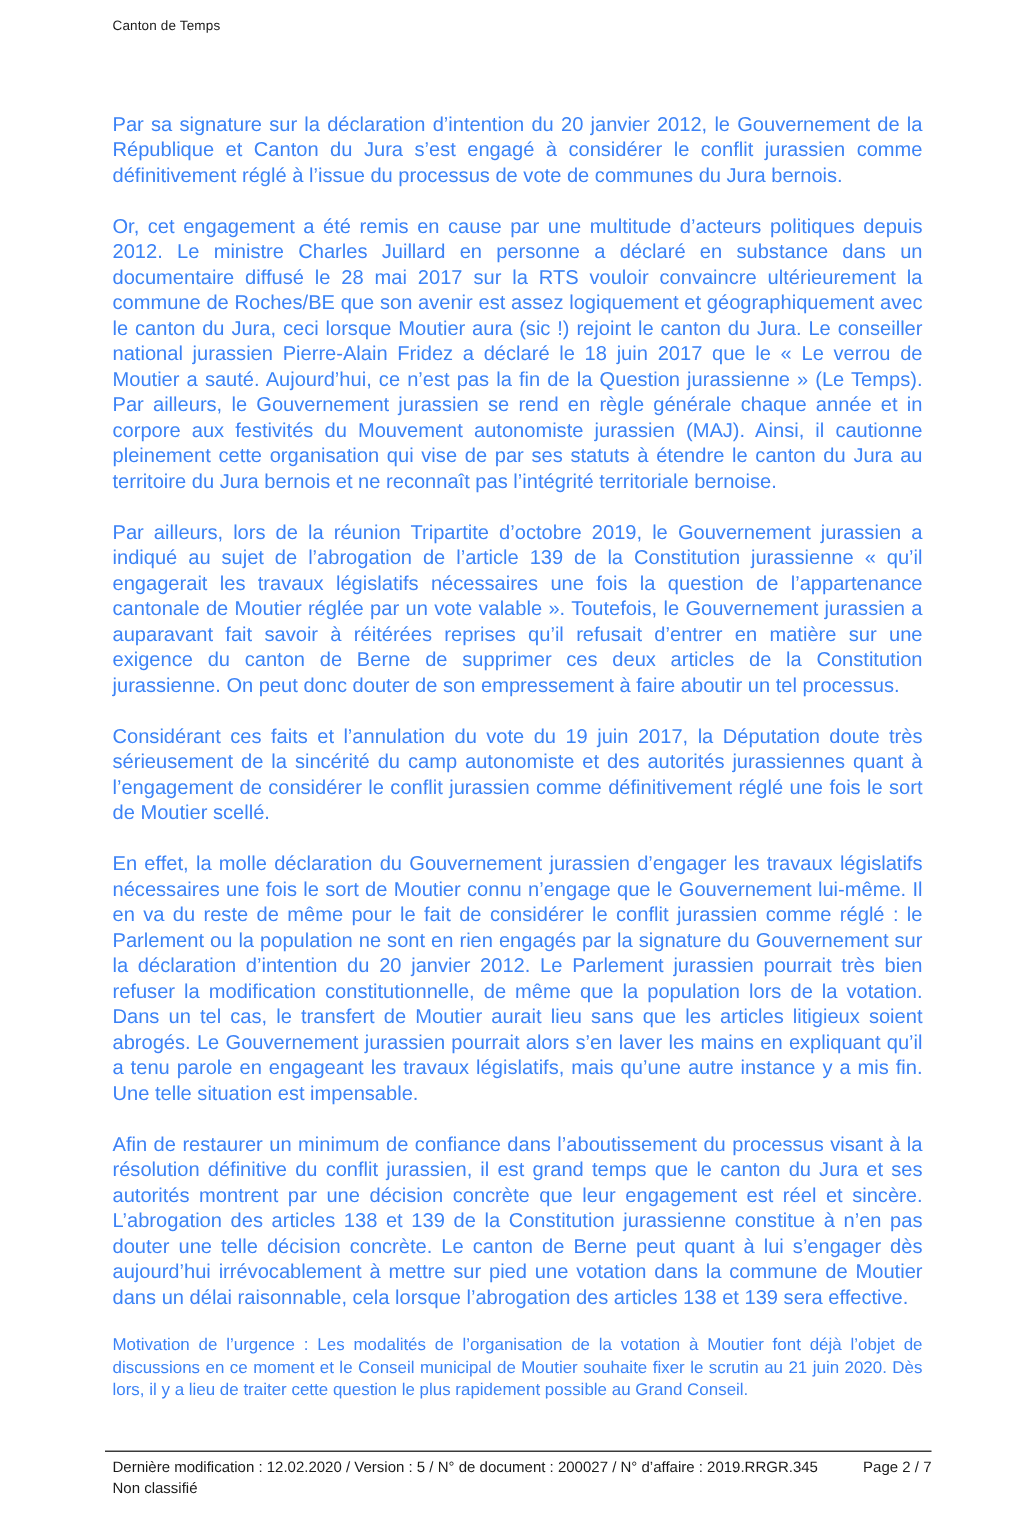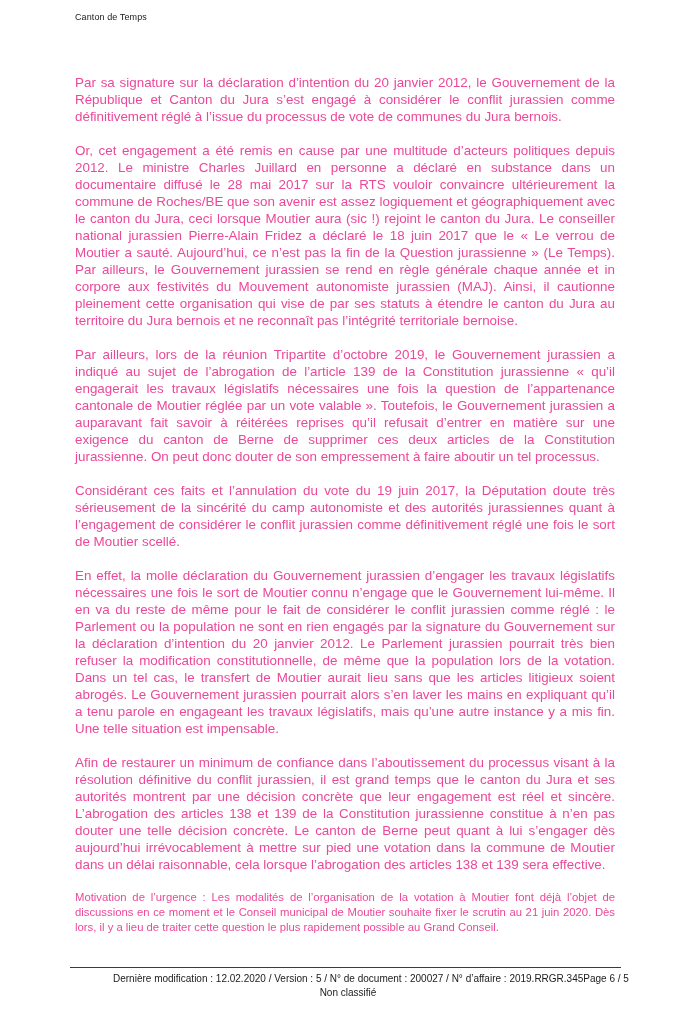--- a/index.html
+++ b/index.html
@@ -31,21 +31,21 @@
     left: 75px;
     width: 540px;
   }
   .para {
     margin: 0 0 17px 0;
     font-size: 13.4px;
     line-height: 17px;
     text-align: justify;
     hyphens: auto;
     -webkit-hyphens: auto;
-    color: #ec4899;
+    color: #3b82f6;
   }
   .para .italic {
   }
   .para-small {
     font-size: 11.3px;
     line-height: 15px;
     margin-top: 9px;
   }
   .doc-footer {
     position: absolute;
@@ -56,27 +56,25 @@
     padding-top: 4px;
     font-size: 10px;
     line-height: 14px;
     color: #1a1a1a;
   }
   .footer-row {
     display: flex;
     justify-content: space-between;
     align-items: flex-start;
     padding-left: 5px;
-    margin-left: 38px;
   }
   .footer-meta { white-space: nowrap; }
   .footer-page { white-space: nowrap; }
   .footer-classification {
     padding-left: 5px;
-    text-align: center;
   }
 </style>
 </head>
 <body>
 
 <div class="page">
 
   <div class="doc-header">Canton de Temps</div>
 
   <div class="content">
@@ -85,18 +83,18 @@
       <p class="para"><span>Par ailleurs, lors de la réunion Tripartite d’octobre 2019, le Gouvernement jurassien a indiqué au sujet de l’abrogation de l’article 139 de la Constitution jurassienne « qu’il engagerait les travaux législatifs nécessaires une fois la question de l’appartenance cantonale de Moutier réglée par un vote valable ». Toutefois, le Gouvernement jurassien a auparavant fait savoir à réitérées reprises qu’il refusait d’entrer en matière sur une exigence du canton de Berne de supprimer ces deux articles de la Constitution jurassienne. On peut donc douter de son empressement à faire aboutir un tel processus.</span></p>
       <p class="para"><span>Considérant ces faits et l’annulation du vote du 19 juin 2017, la Députation doute très sérieusement de la sincérité du camp autonomiste et des autorités jurassiennes quant à l’engagement de considérer le conflit jurassien comme définitivement réglé une fois le sort de Moutier scellé.</span></p>
       <p class="para"><span>En effet, la molle déclaration du Gouvernement jurassien d’engager les travaux législatifs nécessaires une fois le sort de Moutier connu n’engage que le Gouvernement lui-même. Il en va du reste de même pour le fait de considérer le conflit jurassien comme réglé : le Parlement ou la population ne sont en rien engagés par la signature du Gouvernement sur la déclaration d’intention du 20 janvier 2012. Le Parlement jurassien pourrait très bien refuser la modification constitutionnelle, de même que la population lors de la votation. Dans un tel cas, le transfert de Moutier aurait lieu sans que les articles litigieux soient abrogés. Le Gouvernement jurassien pourrait alors s’en laver les mains en expliquant qu’il a tenu parole en engageant les travaux législatifs, mais qu’une autre instance y a mis fin. Une telle situation est impensable.</span></p>
       <p class="para"><span>Afin de restaurer un minimum de confiance dans l’aboutissement du processus visant à la résolution définitive du conflit jurassien, il est grand temps que le canton du Jura et ses autorités montrent par une décision concrète que leur engagement est réel et sincère. L’abrogation des articles 138 et 139 de la Constitution jurassienne constitue à n’en pas douter une telle décision concrète. Le canton de Berne peut quant à lui s’engager dès aujourd’hui irrévocablement à mettre sur pied une votation dans la commune de Moutier dans un délai raisonnable, cela lorsque l’abrogation des articles 138 et 139 sera effective.</span></p>
       <p class="para para-small"><span>Motivation de l’urgence : Les modalités de l’organisation de la votation à Moutier font déjà l’objet de discussions en ce moment et le Conseil municipal de Moutier souhaite fixer le scrutin au 21 juin 2020. Dès lors, il y a lieu de traiter cette question le plus rapidement possible au Grand Conseil.</span></p>
     </div>
 
   <div class="doc-footer">
     <div class="footer-row">
       <span class="footer-meta">Dernière modification : 12.02.2020 / Version : 5 / N° de document : 200027 / N° d’affaire : 2019.RRGR.345</span>
-      <span class="footer-page">Page 6 / 5</span>
+      <span class="footer-page">Page 2 / 7</span>
     </div>
     <div class="footer-classification">Non classifié</div>
   </div>
 
 </div>
 
 </body></html>

